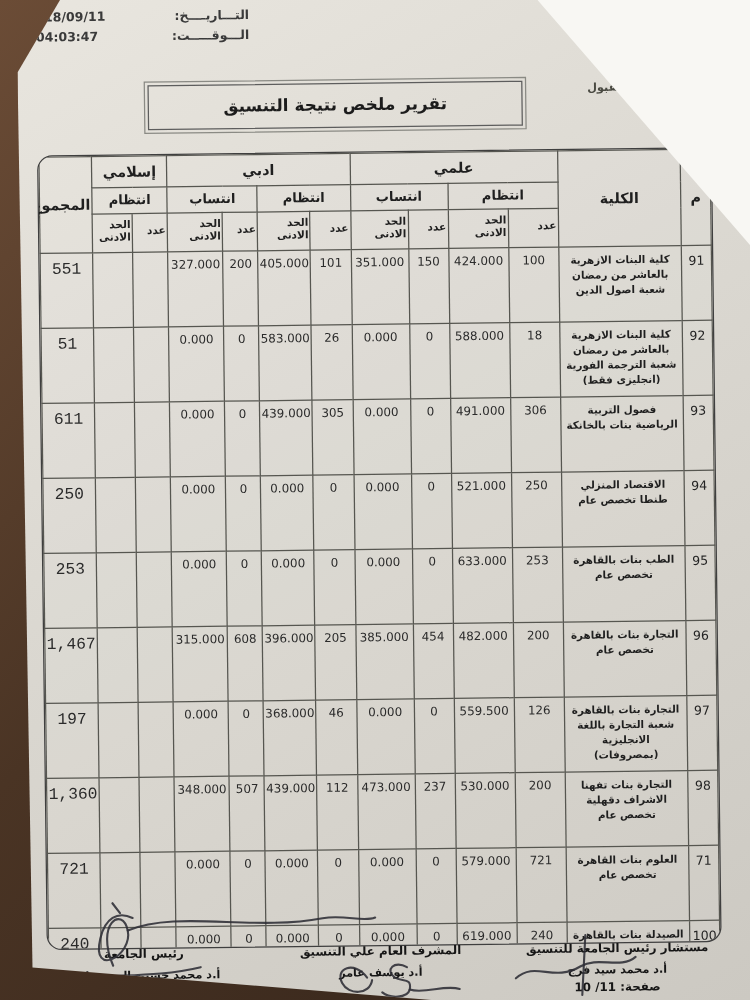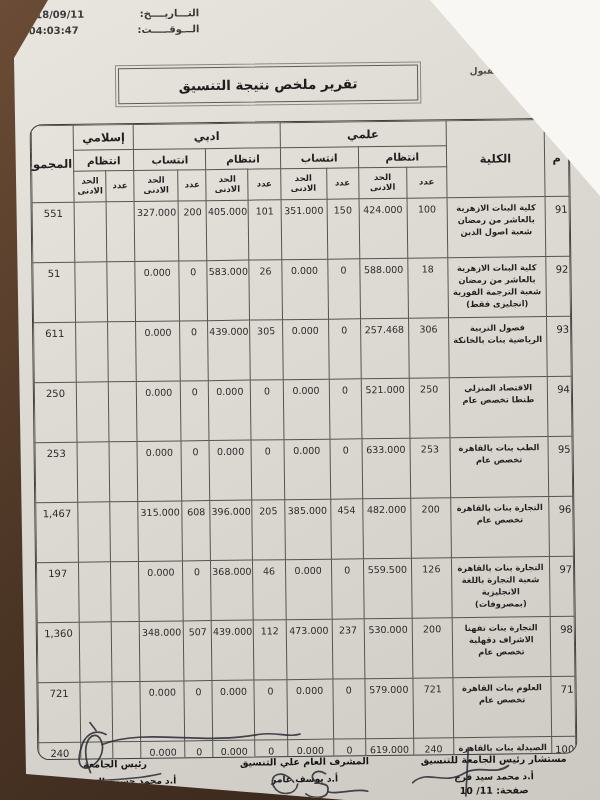--- a/index.html
+++ b/index.html
@@ -31,25 +31,25 @@
   
   .table-wrap{
     position:absolute;left:33px;top:121px;width:538px;height:634px;
     border:1.6px solid #3f3f3f;border-radius:12px;overflow:hidden;background:rgba(255,255,255,0.05);
   }
   table{width:100%;height:100%;border-collapse:collapse;table-layout:fixed;direction:rtl;}
   th,td{border:1px solid #565650;}
   thead th{font-weight:bold;color:#1f1f1f;padding:0 1px;}
   .h1 th{font-size:11.5px;height:24px;}
   .h2 th{font-size:10.5px;height:20px;}
-  .h3 th{font-size:8.5px;height:30px;line-height:1.15;vertical-align:middle;}
+  .h3 th{font-size:8.5px;height:30px;line-height:1.15;vertical-align:middle;text-align:right;}
   tbody td{vertical-align:top;text-align:center;padding-top:5px;font-size:9.5px;color:#2b2b2b;height:51px;}
-  td.c-no{font-size:10px;padding-top:7px;color:#242424;text-align:right;}
+  td.c-no{font-size:10px;padding-top:7px;color:#242424;}
   td.c-college{font-size:8.3px;font-weight:bold;line-height:1.45;padding:4px 3px 0;color:#1f1f1f;}
-  td.c-total{font-size:10px;}
+  td.c-total{font-size:13px;font-family:Liberation Mono, monospace;}
   
   .footer{position:absolute;left:16px;right:16px;top:756px;direction:rtl;display:flex;font-weight:bold;color:#161616;}
   .f-block{flex:1;text-align:center;}
   .f-title{font-size:9.5px;}
   .f-name{font-size:9px;margin-top:7px;}
   .page-line{font-size:9.5px;margin-top:3px;direction:rtl;text-align:center;}
   .sig{position:absolute;pointer-events:none;}
   .sig path{fill:none;stroke:#2e2e35;stroke-width:1.7;stroke-linecap:round;opacity:.88;}
   
   .corner-fold{
@@ -169,21 +169,21 @@
               <td>0</td>
               <td>0.000</td>
               <td></td>
               <td></td>
               <td class="c-total">51</td>
             </tr>
             <tr>
               <td class="c-no">93</td>
               <td class="c-college">فصول التربية الرياضية بنات بالخانكة</td>
               <td>306</td>
-              <td>257.468</td>
+              <td>491.000</td>
               <td>0</td>
               <td>0.000</td>
               <td>305</td>
               <td>439.000</td>
               <td>0</td>
               <td>0.000</td>
               <td></td>
               <td></td>
               <td class="c-total">611</td>
             </tr>

